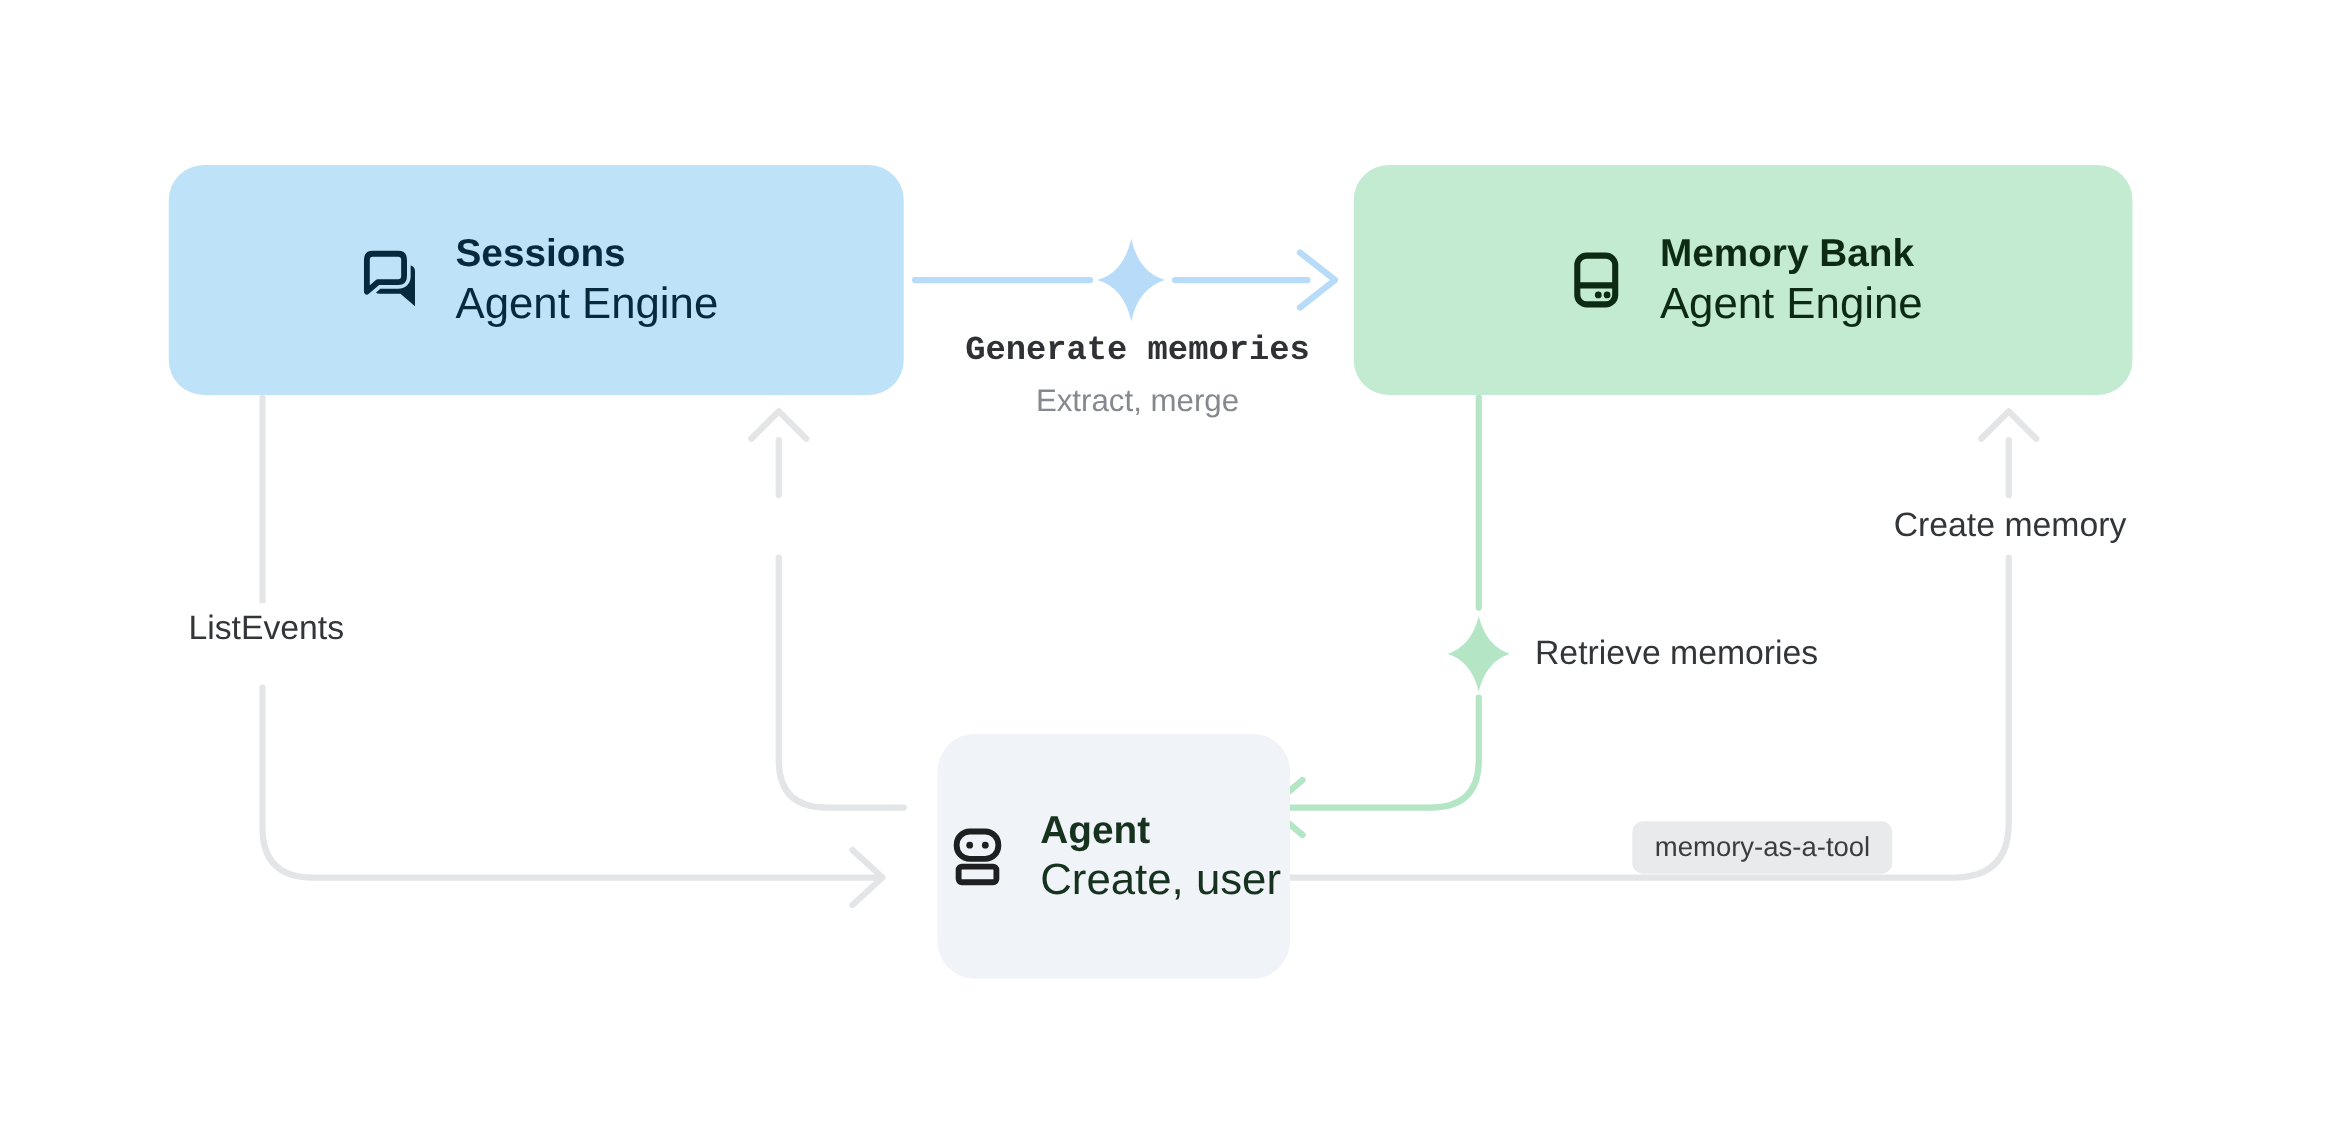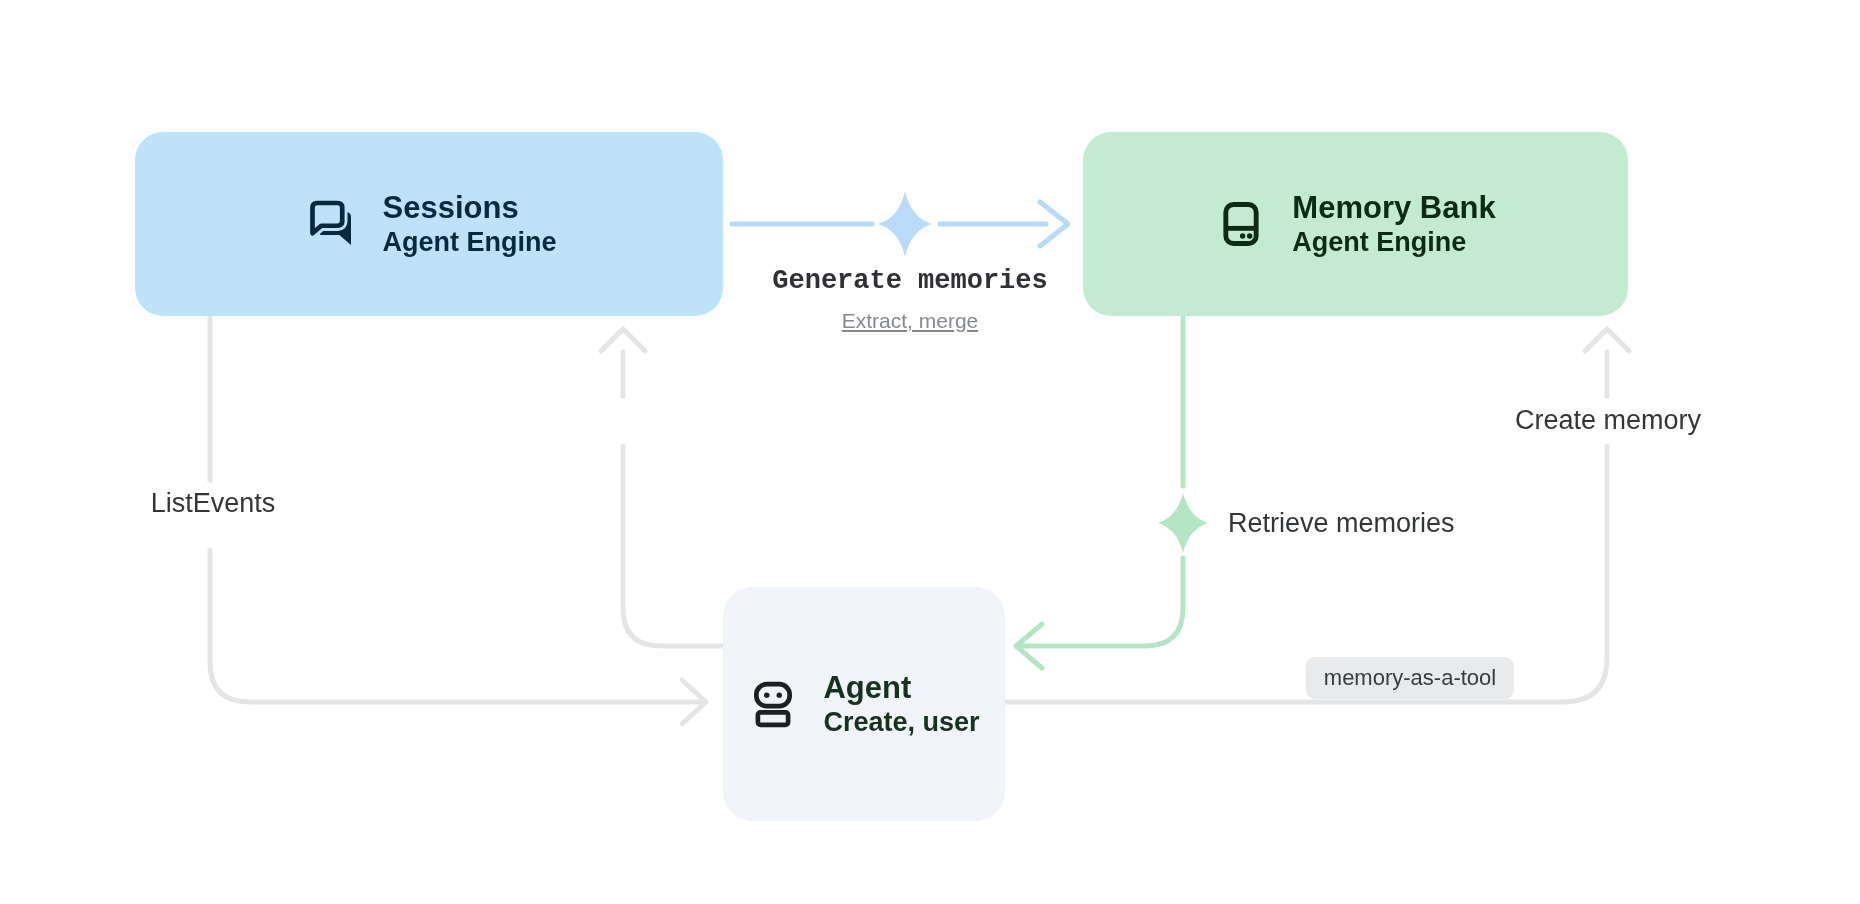--- a/index.html
+++ b/index.html
@@ -10,31 +10,31 @@
     --label-dark:#333639; --label-strong:#2F3134; --label-muted:#85898E;
     --badge-bg:#E9EAEC; --badge-fg:#3A3D40;
   }
   html,body{margin:0;padding:0;}
   body{background:var(--page-bg);font-family:"Liberation Sans",sans-serif;}
   #stage{position:relative;width:1860px;height:904px;background:var(--page-bg);overflow:hidden;}
   #wires{position:absolute;left:0;top:0;width:1860px;height:904px;}
 
   .node{position:absolute;display:flex;align-items:center;justify-content:center;gap:25px;}
   .node-sessions{left:135px;top:132px;width:588px;height:184px;border-radius:28px;background:var(--sessions-bg);color:var(--sessions-fg);}
-  .node-memory{left:1083px;top:132px;width:545px;height:184px;border-radius:28px;background:var(--memory-bg);color:var(--memory-fg);}
-  .node-agent{left:723px;top:587px;width:282px;height:234px;border-radius:30px;background:var(--agent-bg);color:var(--agent-fg);}
+  .node-memory{left:1083px;top:132px;width:623px;height:184px;border-radius:28px;background:var(--memory-bg);color:var(--memory-fg);}
+  .node-agent{left:750px;top:587px;width:282px;height:196px;border-radius:30px;background:var(--agent-bg);color:var(--agent-fg);}
   .node .txt{display:flex;flex-direction:column;}
   .node .title{font-size:31px;font-weight:700;line-height:1.2;}
-  .node .subtitle{font-size:27px;font-weight:700;line-height:1.25;}
+  .node .subtitle{font-size:35px;font-weight:400;line-height:1.25;}
   .node svg{flex:0 0 auto;}
 
   .edge-label{position:absolute;transform:translate(-50%,-50%);white-space:nowrap;
     font-size:27px;font-weight:500;color:var(--label-dark);background:var(--page-bg);padding:5px 12px;}
   .lbl-generate{left:910px;top:281px;font-weight:600;color:var(--label-strong);padding:2px 8px;font-family:Liberation Mono, monospace;}
-  .lbl-extract{left:910px;top:321px;font-size:21px;font-weight:400;color:var(--label-muted);padding:2px 8px;text-decoration:underline;}
+  .lbl-extract{left:910px;top:321px;font-size:25px;font-weight:400;color:var(--label-muted);padding:2px 8px;}
   .lbl-append{left:630px;top:420px;}
   .lbl-listevents{left:213px;top:503px;}
   .lbl-create{left:1608px;top:420px;}
   .lbl-retrieve{left:1228px;top:523px;transform:translateY(-50%);padding:0;}
   .tool-badge{position:absolute;left:1382px;top:678px;transform:translate(-50%,-50%);
     background:var(--badge-bg);color:var(--badge-fg);font-size:22px;font-weight:500;
     padding:8px 18px;border-radius:9px;white-space:nowrap;margin-left:28px;}
 
   .wire{fill:none;stroke-width:5;stroke-linecap:round;stroke-linejoin:round;}
   .wire.gray{stroke:var(--edge-gray);}

